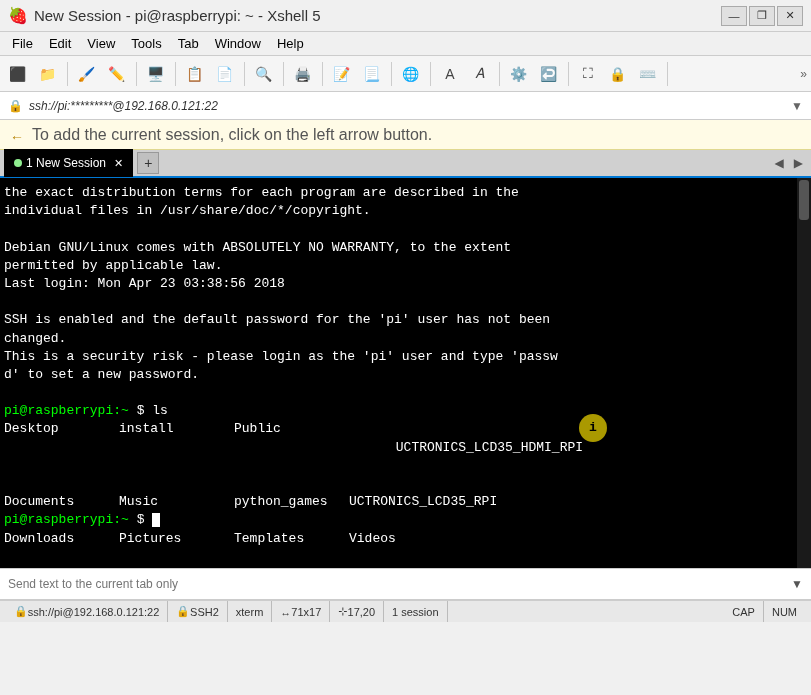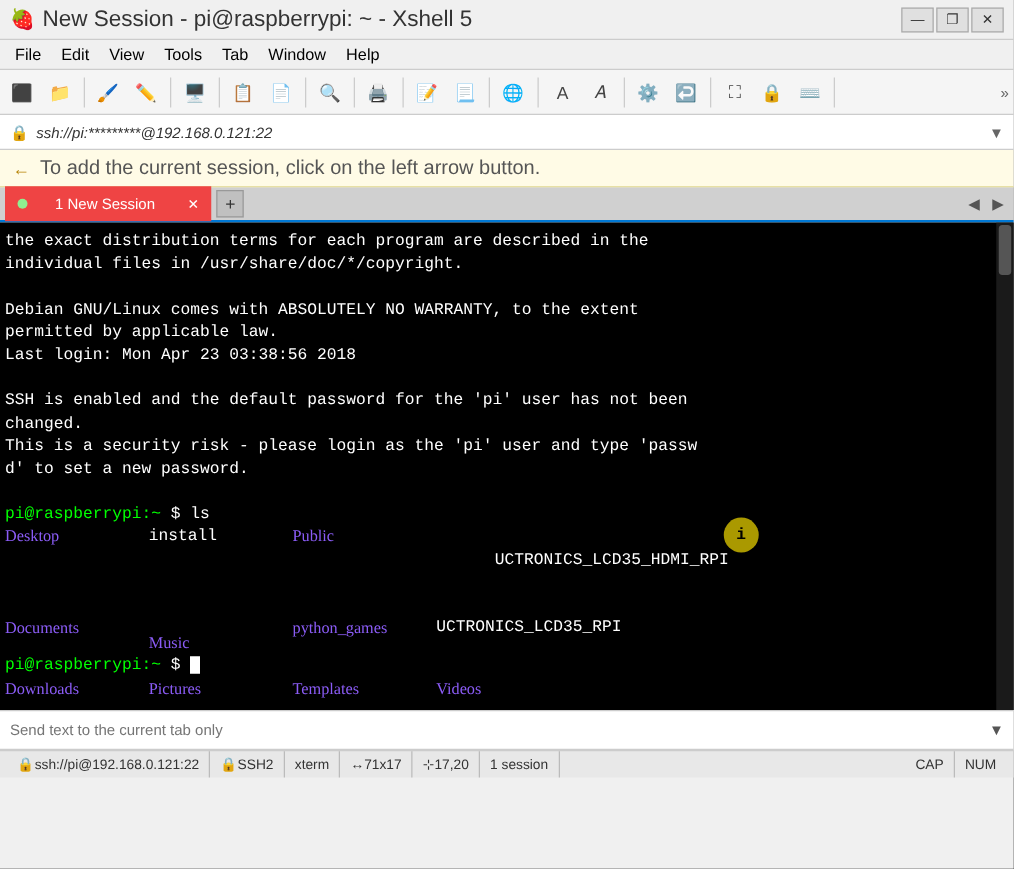--- a/index.html
+++ b/index.html
@@ -6,21 +6,21 @@
     body { width: 811px; height: 695px; overflow: hidden; font-family: 'Segoe UI', Arial, sans-serif; background: #f0f0f0; }
 
     
     .titlebar {
       display: flex; align-items: center; justify-content: space-between;
       background: #f0f0f0; height: 32px; padding: 0 8px;
       border-bottom: 1px solid #ccc;
     }
     .titlebar-left { display: flex; align-items: center; gap: 6px; }
     .titlebar-icon { color: #c0392b; font-size: 16px; }
-    .titlebar-title { font-size: 18px; color: #333; }
+    .titlebar-title { font-size: 15px; color: #333; }
     .titlebar-controls { display: flex; gap: 2px; }
     .titlebar-btn {
       width: 26px; height: 20px; border: 1px solid #aaa; background: #e0e0e0;
       display: flex; align-items: center; justify-content: center;
       font-size: 11px; cursor: pointer; color: #333;
     }
 
     
     .menubar {
       display: flex; align-items: center; height: 24px;
@@ -59,22 +59,22 @@
     }
     .infobar-icon { color: #b8860b; font-size: 14px; }
     .infobar-text { font-size: 16px; color: #555; }
 
     
     .tabbar {
       display: flex; align-items: center; height: 28px;
       background: #d0d0d0; border-bottom: 2px solid #0078d4; padding: 0 4px;
     }
     .tab {
-      display: flex; align-items: center; gap: 22px;
-      padding: 4px 10px; background: #ef4444; color: #fff;
+      display: flex; align-items: center; gap: 4px;
+      padding: 4px 10px; background: #000000; color: #fff;
       font-size: 12px; height: 28px; cursor: pointer;
     }
     .tab-dot { width: 8px; height: 8px; border-radius: 50%; background: #90ee90; }
     .tab-close { font-size: 11px; cursor: pointer; margin-left: 4px; }
     .tab-add {
       width: 22px; height: 22px; background: #c0c0c0; border: 1px solid #999;
       display: flex; align-items: center; justify-content: center;
       font-size: 14px; cursor: pointer; margin-left: 4px; color: #333;
     }
     .tabbar-nav { margin-left: auto; display: flex; gap: 2px; }
@@ -113,21 +113,21 @@
     }
     .statusbar-item {
       padding: 0 8px; border-right: 1px solid #bbb; height: 100%;
       display: flex; align-items: center;
     }
     .statusbar-item:last-child { border-right: none; }
     .statusbar-lock { font-size: 11px; }
     .statusbar-spacer { flex: 1; }
 
     
-    .t-blue { color: #8b5cf6; font-family: Liberation Serif, serif; }
+    .t-blue { color: #ffffff; }
 
     
     .cursor {
       display: inline-block; width: 8px; height: 14px;
       background: #fff; vertical-align: text-bottom;
     }
 
     
     .annotation-circle {
       position: absolute;
@@ -238,21 +238,21 @@
     <span class="t-blue" style="display:inline-block;width:115px;">Desktop</span>
     <span class="t-white" style="display:inline-block;width:115px;">install</span>
     <span class="t-blue" style="display:inline-block;width:115px;">Public</span>
     <span style="display:inline-block;position:relative;">
       <span class="t-white">UCTRONICS_LCD35_HDMI_RPI</span>
       <span class="annotation-circle" style="top:-6px;left:230px;">i</span>
     </span>
   </div>
   <div class="terminal-line" style="display:flex; gap:0;">
     <span class="t-blue" style="display:inline-block;width:115px;">Documents</span>
-    <span class="t-blue" style="display:inline-block;width:115px;margin-top:12px;">Music</span>
+    <span class="t-blue" style="display:inline-block;width:115px;">Music</span>
     <span class="t-blue" style="display:inline-block;width:115px;">python_games</span>
     <span class="t-white">UCTRONICS_LCD35_RPI</span>
   </div>
   <div class="terminal-line"><span class="t-green">pi@raspberrypi:~</span><span class="t-white"> $ </span><span class="cursor"></span></div>
   <div class="terminal-line" style="display:flex; gap:0;">
     <span class="t-blue" style="display:inline-block;width:115px;">Downloads</span>
     <span class="t-blue" style="display:inline-block;width:115px;">Pictures</span>
     <span class="t-blue" style="display:inline-block;width:115px;">Templates</span>
     <span class="t-blue">Videos</span>
   </div>

